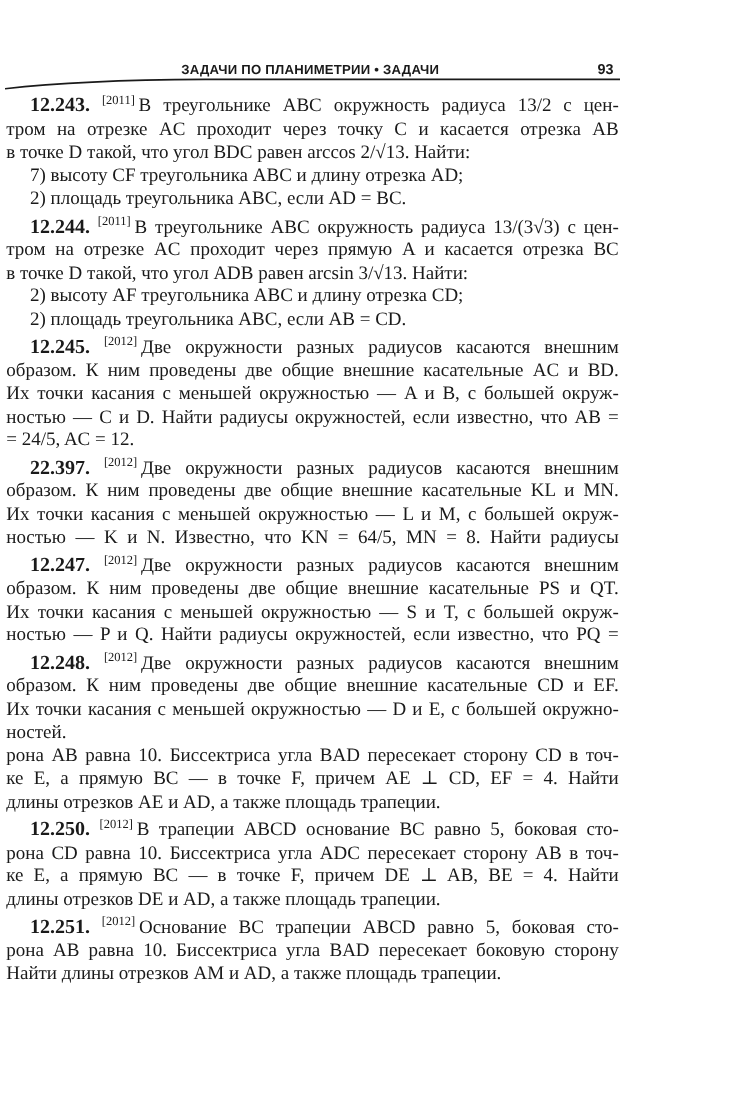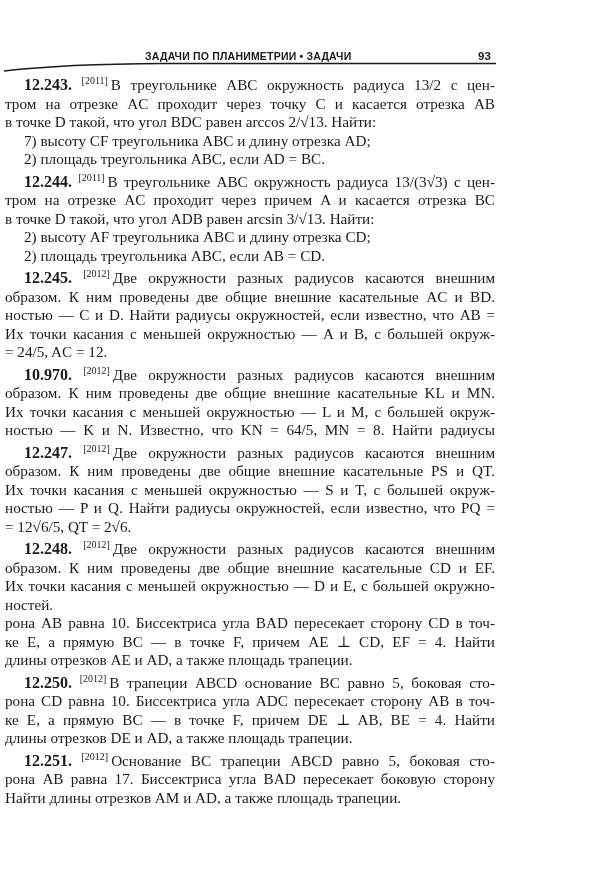--- a/index.html
+++ b/index.html
@@ -52,61 +52,60 @@
   <div class="body-text" id="body">
       <div class="problem">
         <span class="line"><span class="ind"></span><span class="num">12.243.</span> <span class="year">[2011]</span><span>В треугольнике ABC окружность радиуса 13/2 с цен-</span></span>
         <span class="line">тром на отрезке AC проходит через точку C и касается отрезка AB</span>
         <span class="line last">в точке D такой, что угол BDC равен arccos 2/√13. Найти:</span>
         <span class="line item last">7) высоту CF треугольника ABC и длину отрезка AD;</span>
         <span class="line item last">2) площадь треугольника ABC, если AD = BC.</span>
       </div>
       <div class="problem">
         <span class="line"><span class="ind"></span><span class="num">12.244.</span> <span class="year">[2011]</span><span>В треугольнике ABC окружность радиуса 13/(3√3) с цен-</span></span>
-        <span class="line">тром на отрезке AC проходит через причем A и касается отрезка BC</span>
+        <span class="line">тром на отрезке AC проходит через прямую A и касается отрезка BC</span>
         <span class="line last">в точке D такой, что угол ADB равен arcsin 3/√13. Найти:</span>
         <span class="line item last">2) высоту AF треугольника ABC и длину отрезка CD;</span>
         <span class="line item last">2) площадь треугольника ABC, если AB = CD.</span>
       </div>
       <div class="problem">
         <span class="line"><span class="ind"></span><span class="num">12.245.</span> <span class="year">[2012]</span><span>Две окружности разных радиусов касаются внешним</span></span>
         <span class="line">образом. К ним проведены две общие внешние касательные AC и BD.</span>
+        <span class="line">Их точки касания с меньшей окружностью — A и B, с большей окруж-</span>
         <span class="line">ностью — C и D. Найти радиусы окружностей, если известно, что AB =</span>
-        <span class="line">Их точки касания с меньшей окружностью — A и B, с большей окруж-</span>
         <span class="line last">= 24/5, AC = 12.</span>
       </div>
       <div class="problem">
-        <span class="line"><span class="ind"></span><span class="num">10.970.</span> <span class="year">[2012]</span><span>Две окружности разных радиусов касаются внешним</span></span>
+        <span class="line"><span class="ind"></span><span class="num">22.397.</span> <span class="year">[2012]</span><span>Две окружности разных радиусов касаются внешним</span></span>
         <span class="line">образом. К ним проведены две общие внешние касательные KL и MN.</span>
         <span class="line">Их точки касания с меньшей окружностью — L и M, с большей окруж-</span>
         <span class="line">ностью — K и N. Известно, что KN = 64/5, MN = 8. Найти радиусы</span>
       </div>
       <div class="problem">
         <span class="line"><span class="ind"></span><span class="num">12.247.</span> <span class="year">[2012]</span><span>Две окружности разных радиусов касаются внешним</span></span>
         <span class="line">образом. К ним проведены две общие внешние касательные PS и QT.</span>
         <span class="line">Их точки касания с меньшей окружностью — S и T, с большей окруж-</span>
         <span class="line">ностью — P и Q. Найти радиусы окружностей, если известно, что PQ =</span>
-        <span class="line last">= 12√6/5, QT = 2√6.</span>
       </div>
       <div class="problem">
         <span class="line"><span class="ind"></span><span class="num">12.248.</span> <span class="year">[2012]</span><span>Две окружности разных радиусов касаются внешним</span></span>
         <span class="line">образом. К ним проведены две общие внешние касательные CD и EF.</span>
         <span class="line">Их точки касания с меньшей окружностью — D и E, с большей окружно-</span>
         <span class="line last">ностей.</span>
       </div>
       <div class="problem">
         <span class="line">рона AB равна 10. Биссектриса угла BAD пересекает сторону CD в точ-</span>
         <span class="line">ке E, а прямую BC — в точке F, причем AE ⊥ CD, EF = 4. Найти</span>
         <span class="line last">длины отрезков AE и AD, а также площадь трапеции.</span>
       </div>
       <div class="problem">
         <span class="line"><span class="ind"></span><span class="num">12.250.</span> <span class="year">[2012]</span><span>В трапеции ABCD основание BC равно 5, боковая сто-</span></span>
         <span class="line">рона CD равна 10. Биссектриса угла ADC пересекает сторону AB в точ-</span>
         <span class="line">ке E, а прямую BC — в точке F, причем DE ⊥ AB, BE = 4. Найти</span>
         <span class="line last">длины отрезков DE и AD, а также площадь трапеции.</span>
       </div>
       <div class="problem">
         <span class="line"><span class="ind"></span><span class="num">12.251.</span> <span class="year">[2012]</span><span>Основание BC трапеции ABCD равно 5, боковая сто-</span></span>
-        <span class="line">рона AB равна 17. Биссектриса угла BAD пересекает боковую сторону</span>
+        <span class="line">рона AB равна 10. Биссектриса угла BAD пересекает боковую сторону</span>
         <span class="line last">Найти длины отрезков AM и AD, а также площадь трапеции.</span>
       </div>
     </div>
 </div>
 
 </body></html>

